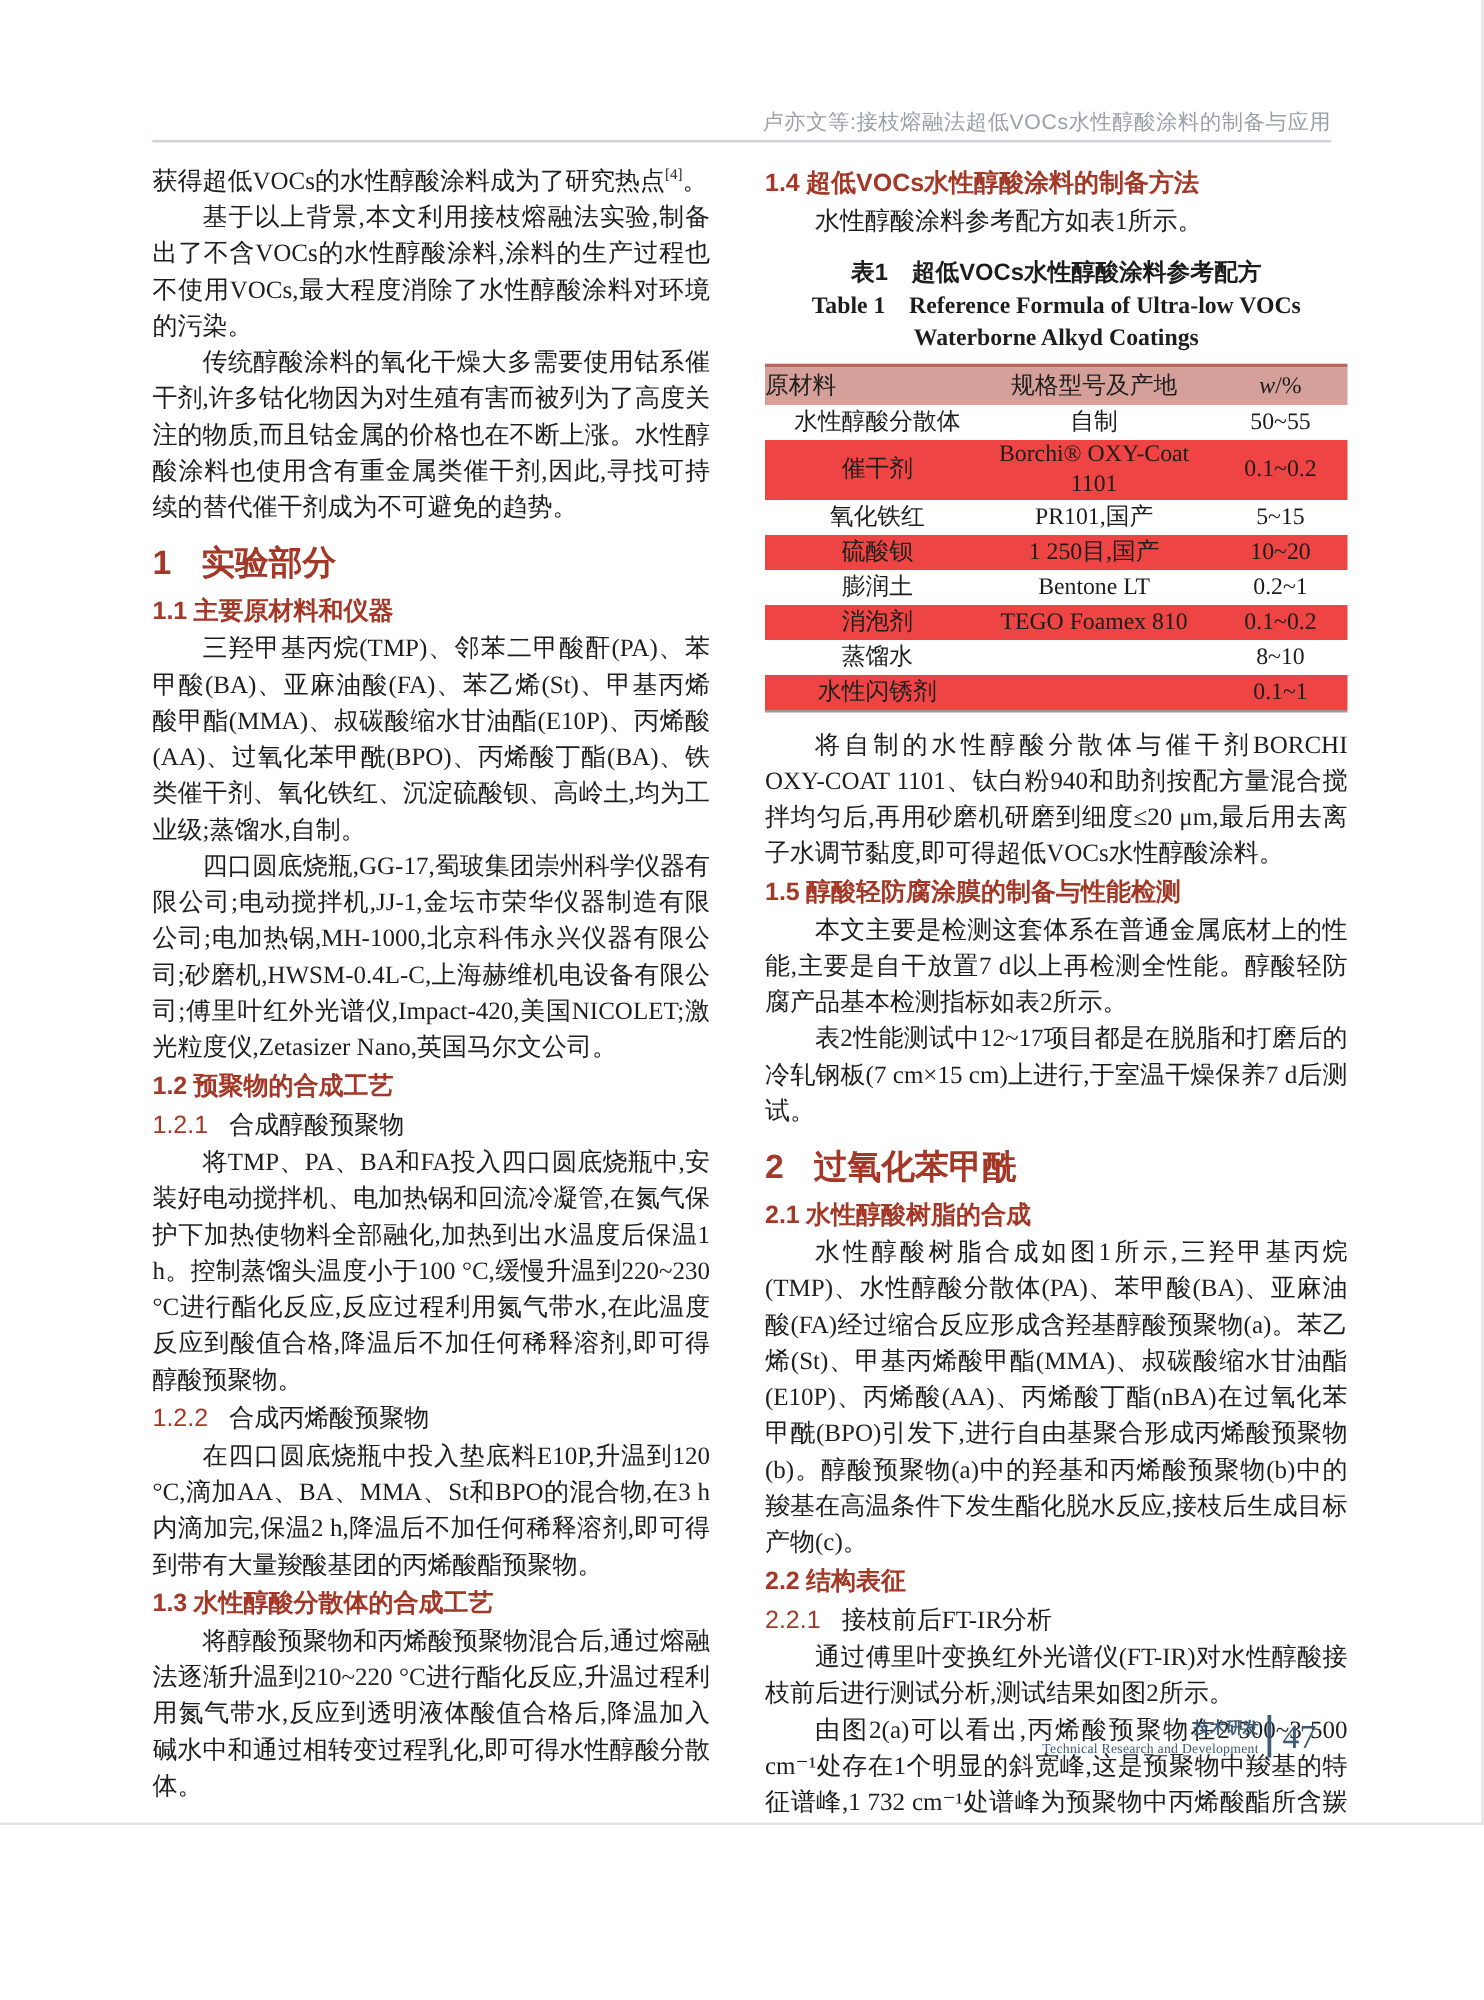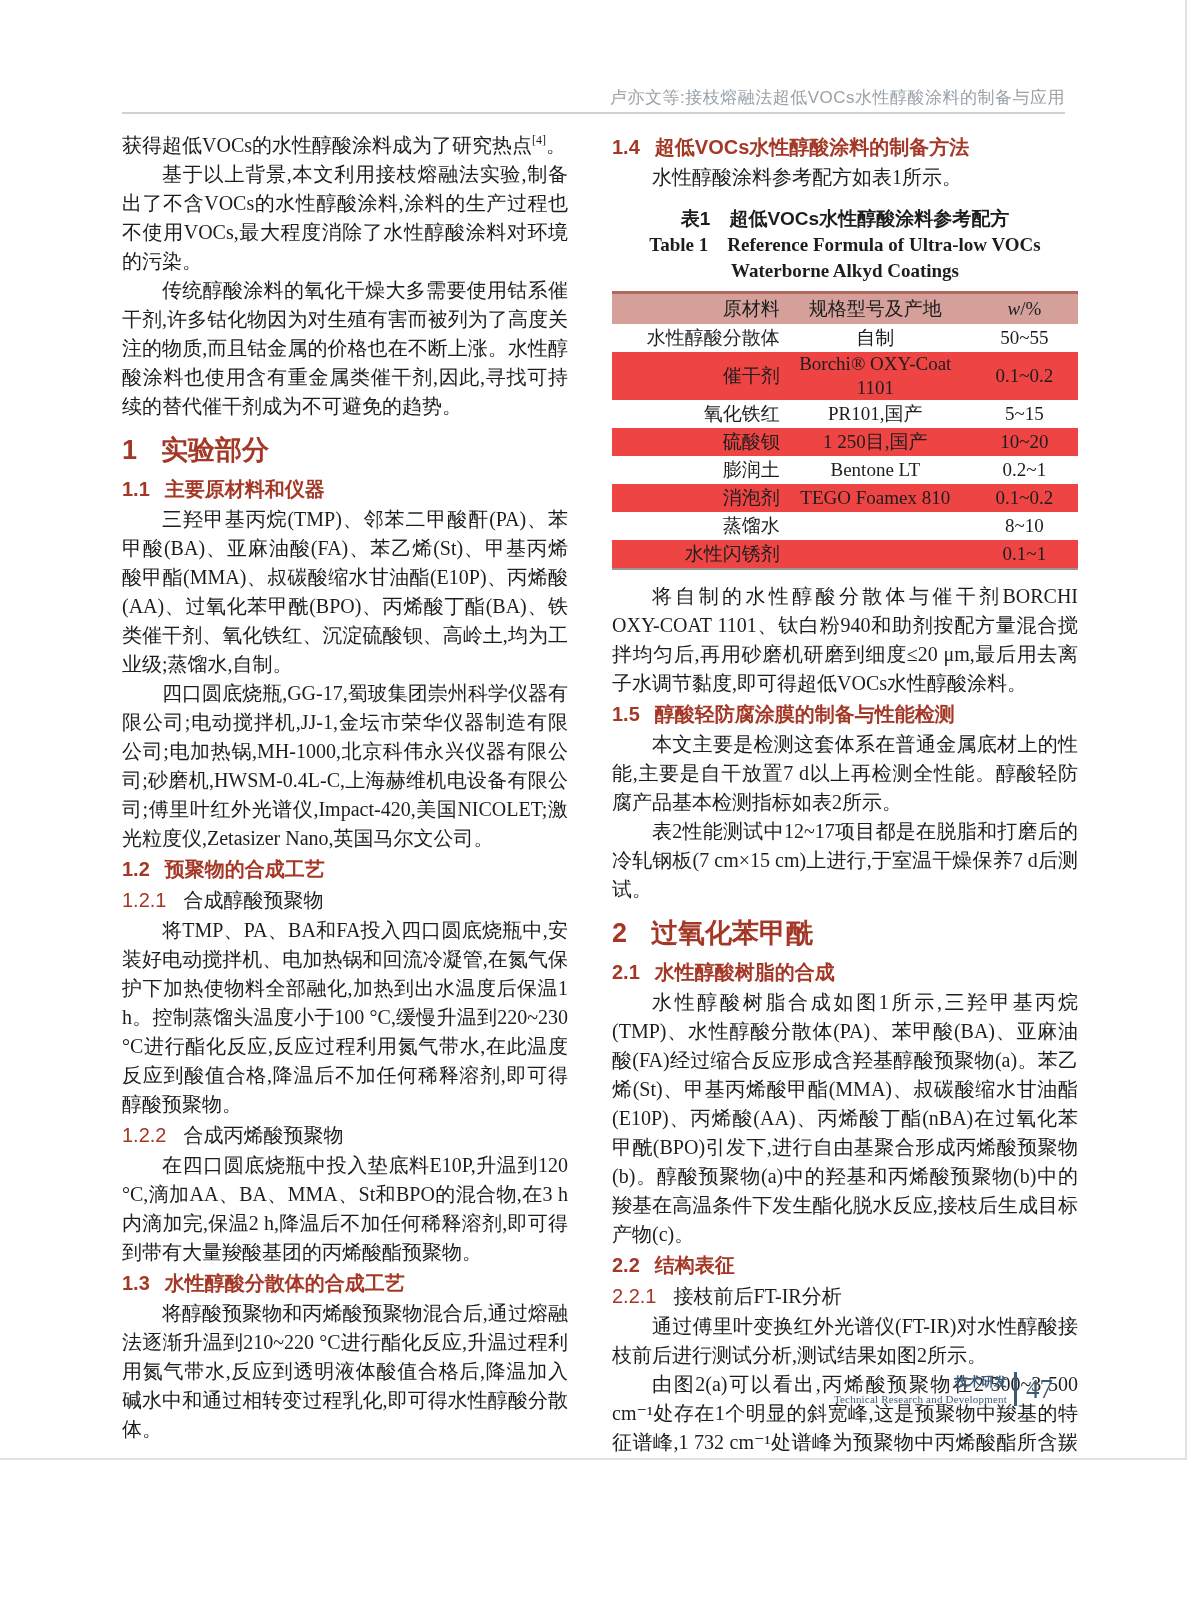--- a/index.html
+++ b/index.html
@@ -38,21 +38,21 @@
     font-family:"Liberation Sans","DejaVu Sans",sans-serif;
     font-weight:bold;color:#a43827;
     font-size:27px;line-height:38px;margin:10px 0 5px 0;
   }
   .h1 .num{margin-right:24px;}
   .h2{
     font-family:"Liberation Sans","DejaVu Sans",sans-serif;
     font-weight:bold;color:#a43827;
     font-size:20px;line-height:30px;margin:1px 0;
   }
-  .h2 .num{margin-right:15px;}
+  .h2 .num{margin-right:5px;}
   .h3{font-size:20px;line-height:30px;margin:1px 0;}
   .h3 .num{
     font-family:"Liberation Sans","DejaVu Sans",sans-serif;
     color:#a43827;margin-right:17px;
   }
   .h3 .ttl{font-weight:normal;}
   .tbl-caption-cn{
     margin-top:13px;text-align:center;
     font-family:"Liberation Sans","DejaVu Sans",sans-serif;
     font-weight:bold;font-size:19px;line-height:27px;
@@ -63,22 +63,22 @@
   .formula-table{
     margin-top:7px;
     border-top:3px solid #b2685e;
     border-bottom:2px solid #a09490;
     font-size:19px;
   }
   .trow{display:flex;align-items:center;min-height:28px;}
   .trow.head{background:#d5a09a;height:30px;}
   .trow.shaded{background:#ef4444;}
   .tcell{line-height:24px;}
-  .tcell.c0{width:36%;padding-left:12px;box-sizing:border-box;text-align:right;}
-  .trow.head .tcell.c0{text-align:right;padding-left:0;}
+  .tcell.c0{width:36%;padding-left:12px;box-sizing:border-box;text-align:center;}
+  .trow.head .tcell.c0{text-align:left;padding-left:0;}
   .tcell.c1{width:41%;text-align:center;}
   .tcell.c2{width:23%;text-align:center;}
   .it{font-style:italic;}
   .spacer-12{height:12px;}
   .footer{
     position:absolute;right:134px;bottom:54px;
     display:flex;align-items:center;color:#3c5976;
   }
   .footer-textblock{text-align:right;}
   .footer-cn{

